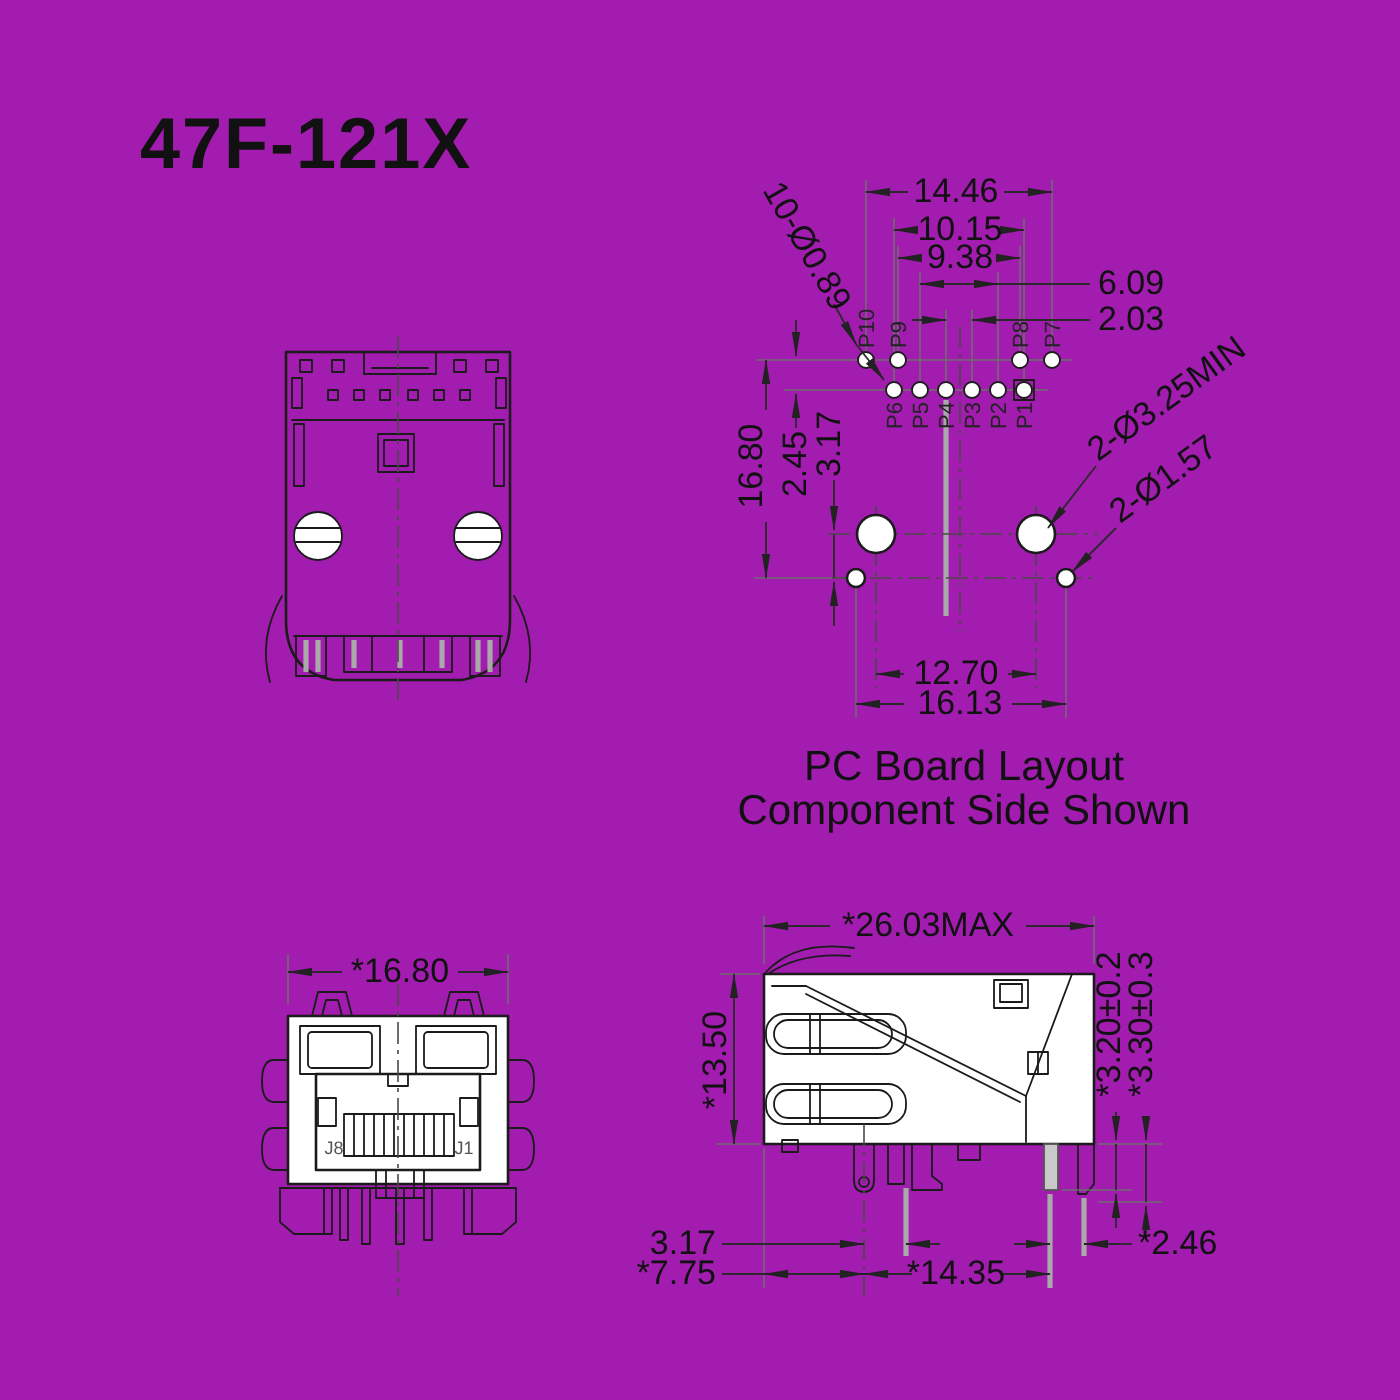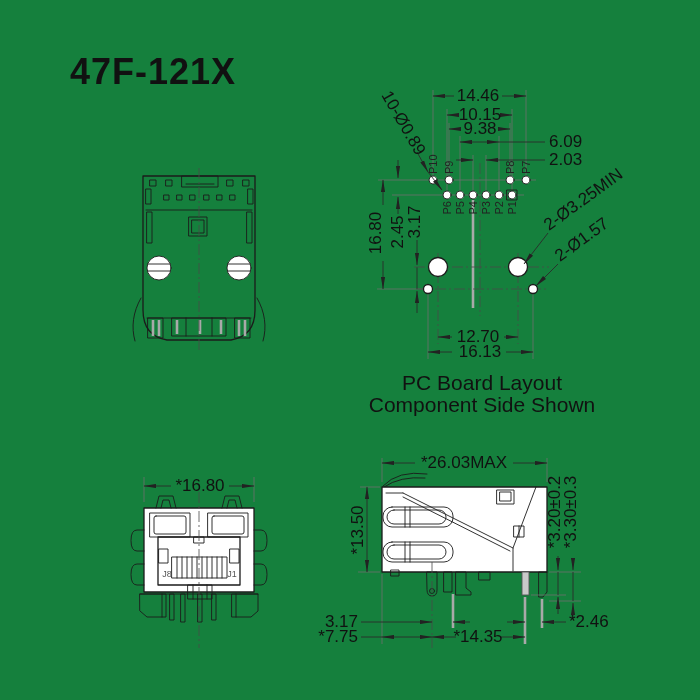--- a/index.html
+++ b/index.html
@@ -1,16 +1,16 @@
 <!DOCTYPE html>
 <html><head>
 <meta charset="utf-8">
 <style>
   html,body{margin:0;padding:0;background:#fff;}
-  .stage{width:700px;height:700px;background:#15803d;position:relative;font-family:"Liberation Sans",sans-serif;}
+  .stage{width:700px;height:700px;background:#a21caf;position:relative;font-family:"Liberation Sans",sans-serif;}
   svg{display:block;}
   
   .p{fill:none;stroke:#1b1b1b;stroke-width:1.3;stroke-linejoin:round;stroke-linecap:round;}
   .pt{fill:none;stroke:#1b1b1b;stroke-width:0.9;stroke-linejoin:round;stroke-linecap:round;}
   
   .d{fill:none;stroke:#2a2a2a;stroke-width:0.9;}
   
   .x{fill:none;stroke:#6e6e6e;stroke-width:0.8;}
   
   .g{fill:none;stroke:#a9a9a9;stroke-width:2.6;}

